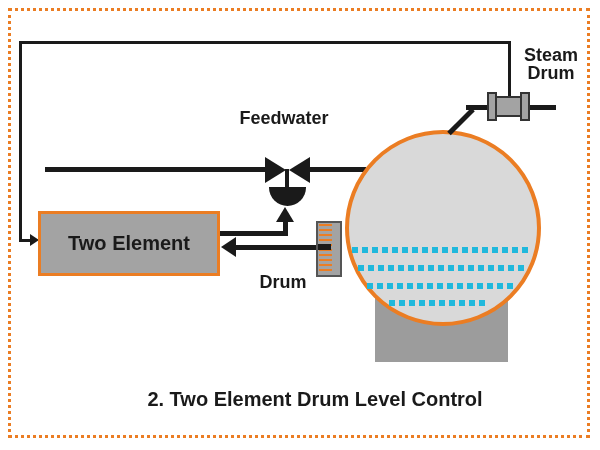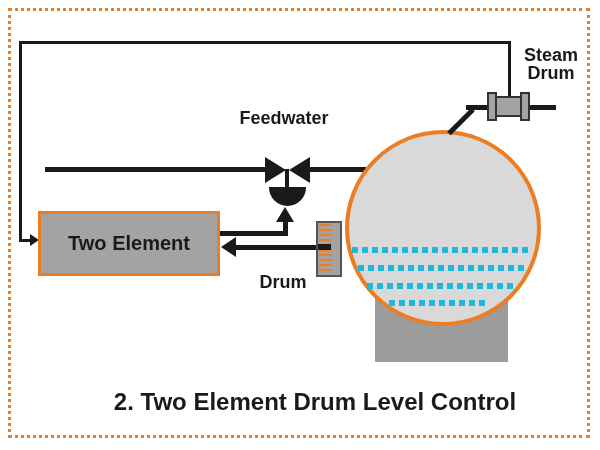--- a/index.html
+++ b/index.html
@@ -77,15 +77,15 @@
     <div>Feedwater</div>
   </div>
   <div class="label" style="left:509px;top:46px;width:84px;">
     <div>Steam</div>
     <div>Drum</div>
   </div>
   <div class="label" style="left:243px;top:273px;width:80px;">
     <div>Drum</div>
   </div>
 
-  <div class="abs" style="left:30px;top:388px;width:570px;text-align:center;font-weight:bold;font-size:24px;">2. Two Element Drum Level Control</div>
+  <div class="abs" style="left:30px;top:388px;width:570px;text-align:center;font-weight:bold;font-size:20px;">2. Two Element Drum Level Control</div>
 
 </div>
 
 </body></html>

